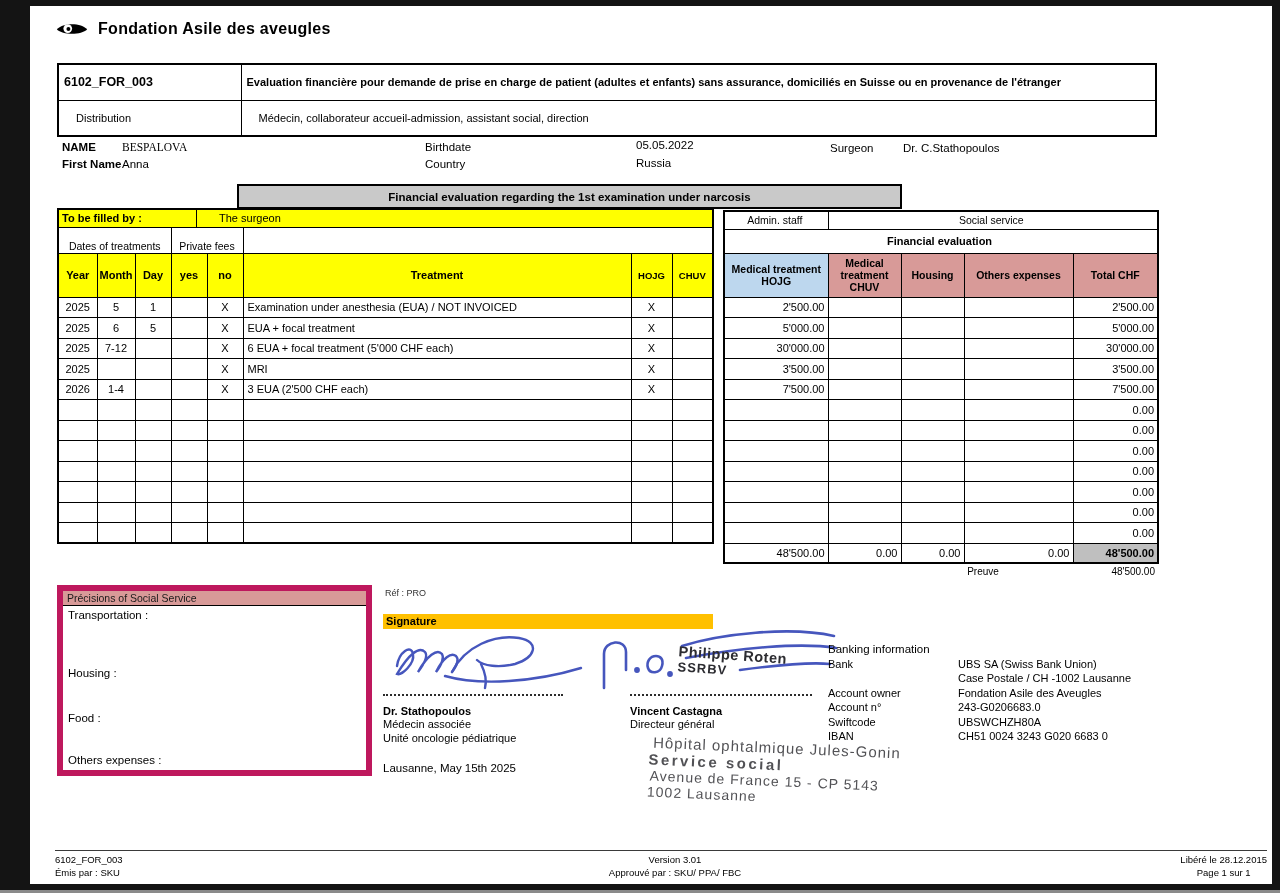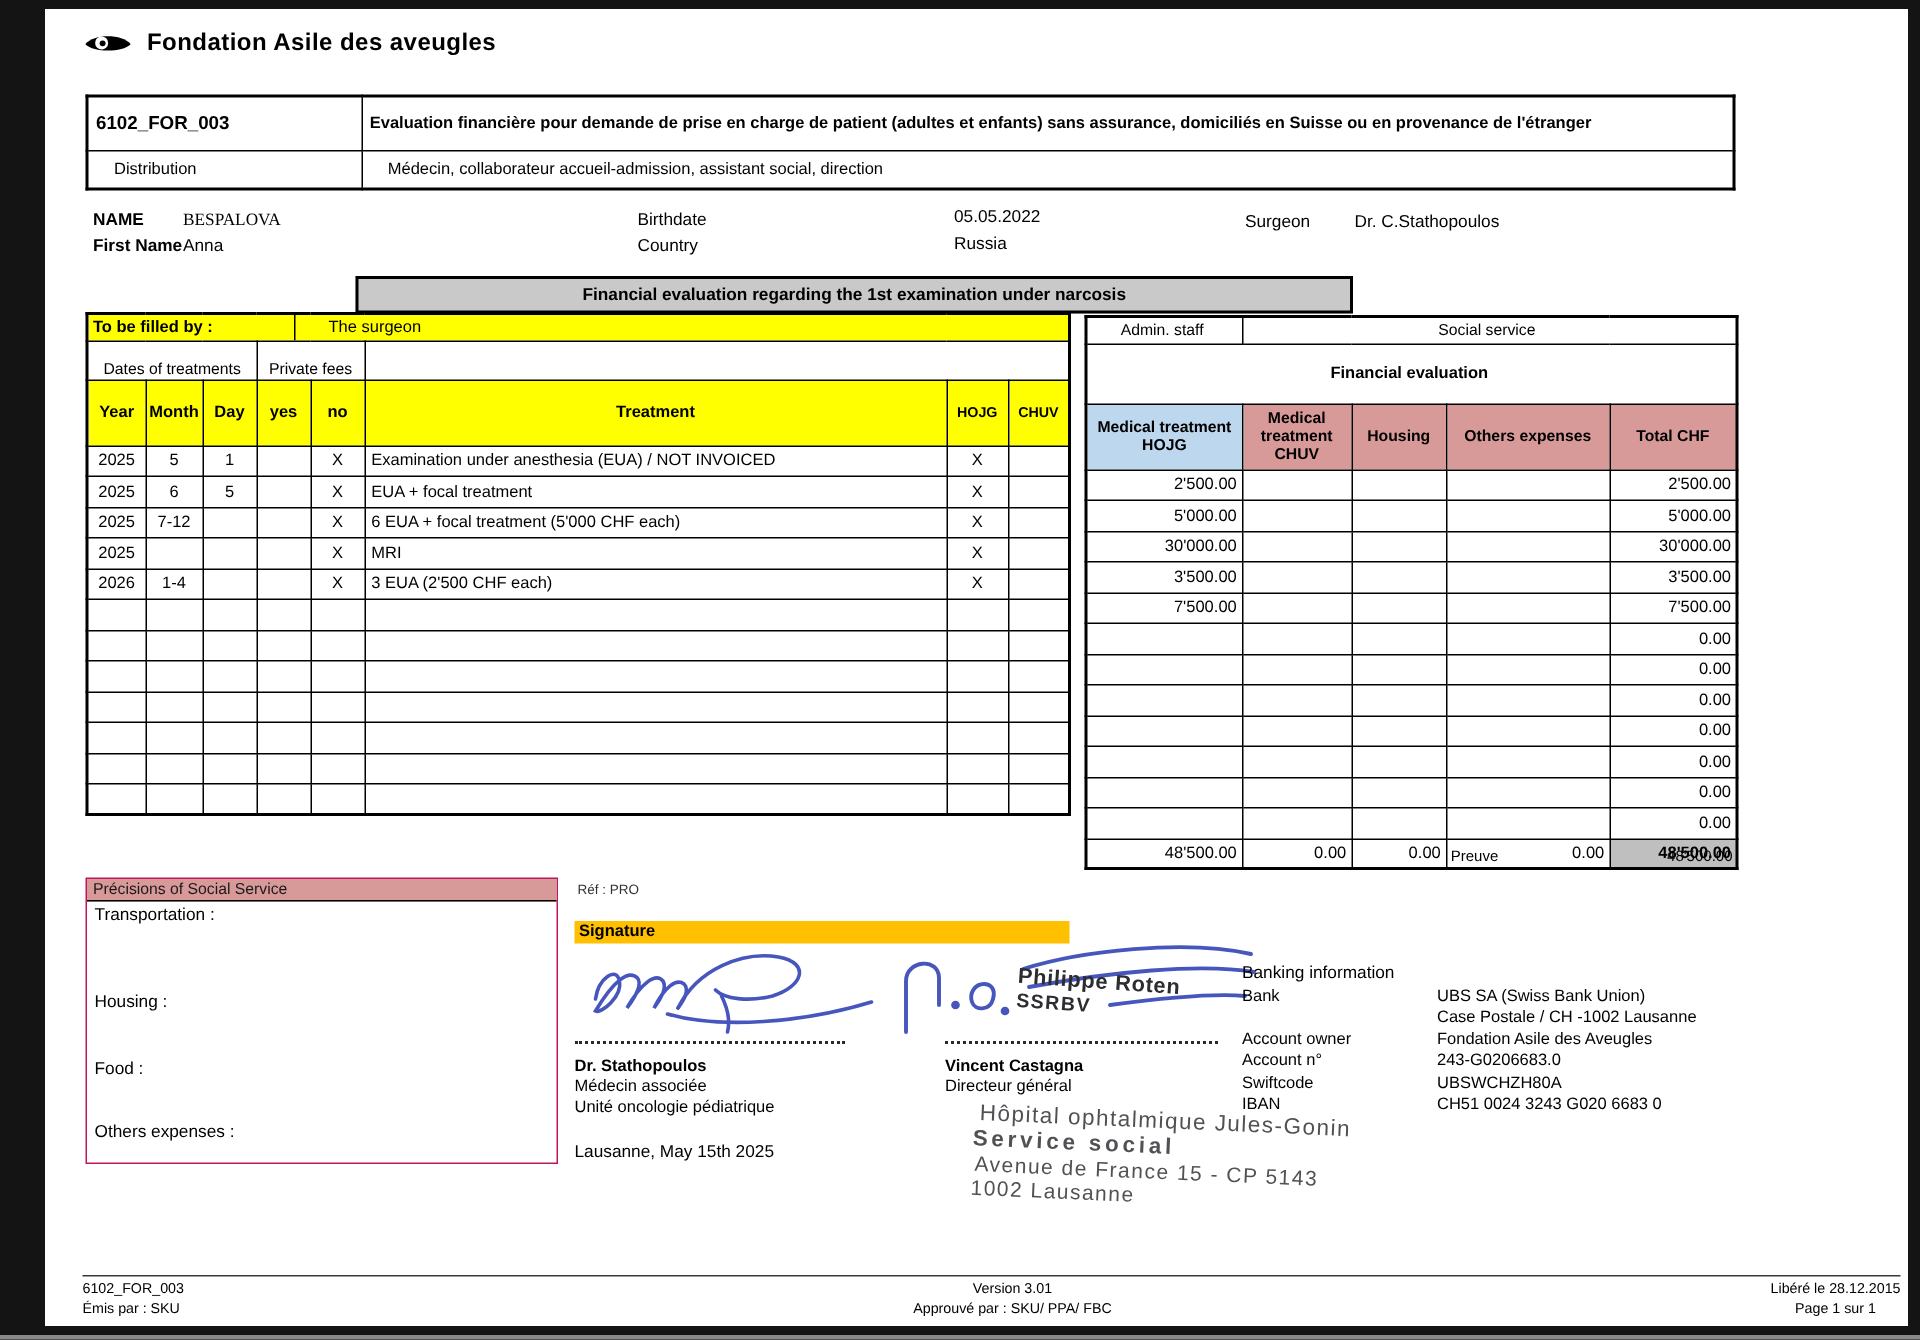--- a/index.html
+++ b/index.html
@@ -14,21 +14,21 @@
   .brand-title { font-size:16px; font-weight:bold; letter-spacing:.3px; }
 
   
   .hdr-table { position:absolute; left:27px; top:57px; width:1100px; border-collapse:collapse; table-layout:fixed; }
   .hdr-table td { border:1px solid #000; vertical-align:middle; padding:2px 5px; font-size:11px; }
   .hdr-table { border:2px solid #000; }
   .hdr-table .c1 { width:183px; }
   .hdr-table .form-id { font-size:12.5px; font-weight:bold; }
   .hdr-table .form-title { font-weight:bold; line-height:1.35; }
   .hdr-table tr.r1 td { height:36px; }
-  .hdr-table tr.r2 td { height:26px;padding-left:17px; }
+  .hdr-table tr.r2 td { height:36px;padding-left:17px; }
 
   
   .patient { position:absolute; left:0; top:0; font-size:11.5px; }
   .pt { position:absolute; white-space:nowrap; }
   .b { font-weight:bold; }
 
   
   .banner { position:absolute; left:207px; top:178px; width:665px; height:25px; background:#c9c9c9; border:2px solid #000; display:flex; align-items:center; justify-content:center; font-size:11.5px; font-weight:bold; }
 
   
@@ -45,31 +45,31 @@
   .lt tr.cols th.sm { font-size:9.5px; }
   .lt tbody td { height:20.5px; background:#fff; text-align:center; }
   .lt tbody td.txt { text-align:left; padding-left:4px; }
 
   .rt { position:absolute; left:693px; top:204px; width:434px; border-collapse:collapse; table-layout:fixed; border:2px solid #000; }
   .rt td, .rt th { border:1px solid #000; font-size:11px; overflow:hidden; }
   .rt col.c1{width:104px}.rt col.c2{width:73px}.rt col.c3{width:63px}.rt col.c4{width:109px}.rt col.c5{width:85px}
   .blue { background:#bdd7ee; }
   .pink { background:#d89a98; }
   .rt tr.staff td { height:18px; text-align:center; font-size:10.5px; }
-  .rt tr.fineval td { height:40px; text-align:center; font-weight:bold; background:#fff; }
+  .rt tr.fineval td { height:24px; text-align:center; font-weight:bold; background:#fff; }
   .rt tr.cols th { height:44px; font-weight:bold; text-align:center; vertical-align:middle; font-size:10.5px; line-height:1.15; padding:0 2px; }
   .rt tbody td { height:20.5px; background:#fff; text-align:right; padding-right:3px; }
   .rt tr.totals td { height:20px; text-align:right; padding-right:3px; background:#fff; }
   .rt tr.totals td.grand { font-weight:bold; background:#bfbfbf; }
 
   .preuve-label { position:absolute; left:908px; top:560px; width:90px; text-align:center; font-size:10px; }
   .preuve-value { position:absolute; left:1035px; top:560px; width:90px; text-align:right; font-size:10px; }
 
   
-  .prec { position:absolute; left:27px; top:579px; width:315px; height:191px; border:1px solid #be185d; background:#fff; }
+  .prec { position:absolute; left:27px; top:579px; width:315px; height:191px; border:6px solid #be185d; background:#fff; }
   .prec-hdr { height:15px; background:#d89a98; border-bottom:1px solid #000; font-size:10.5px; padding:1px 4px; color:#1a1a1a; }
   .prec-item { position:absolute; left:5px; font-size:11.5px; }
   .prec-item:nth-of-type(2){ top:18px; } .prec-item:nth-of-type(3){ top:76px; }
   .prec-item:nth-of-type(4){ top:121px; } .prec-item:nth-of-type(5){ top:163px; }
 
   .ref { position:absolute; left:355px; top:582px; font-size:9px; color:#333; }
   .sigbar { position:absolute; left:353px; top:608px; width:330px; height:15px; background:#ffc000; font-size:11px; font-weight:bold; padding:1px 3px; }
 
   .ink-svg { position:absolute; pointer-events:none; }
 

